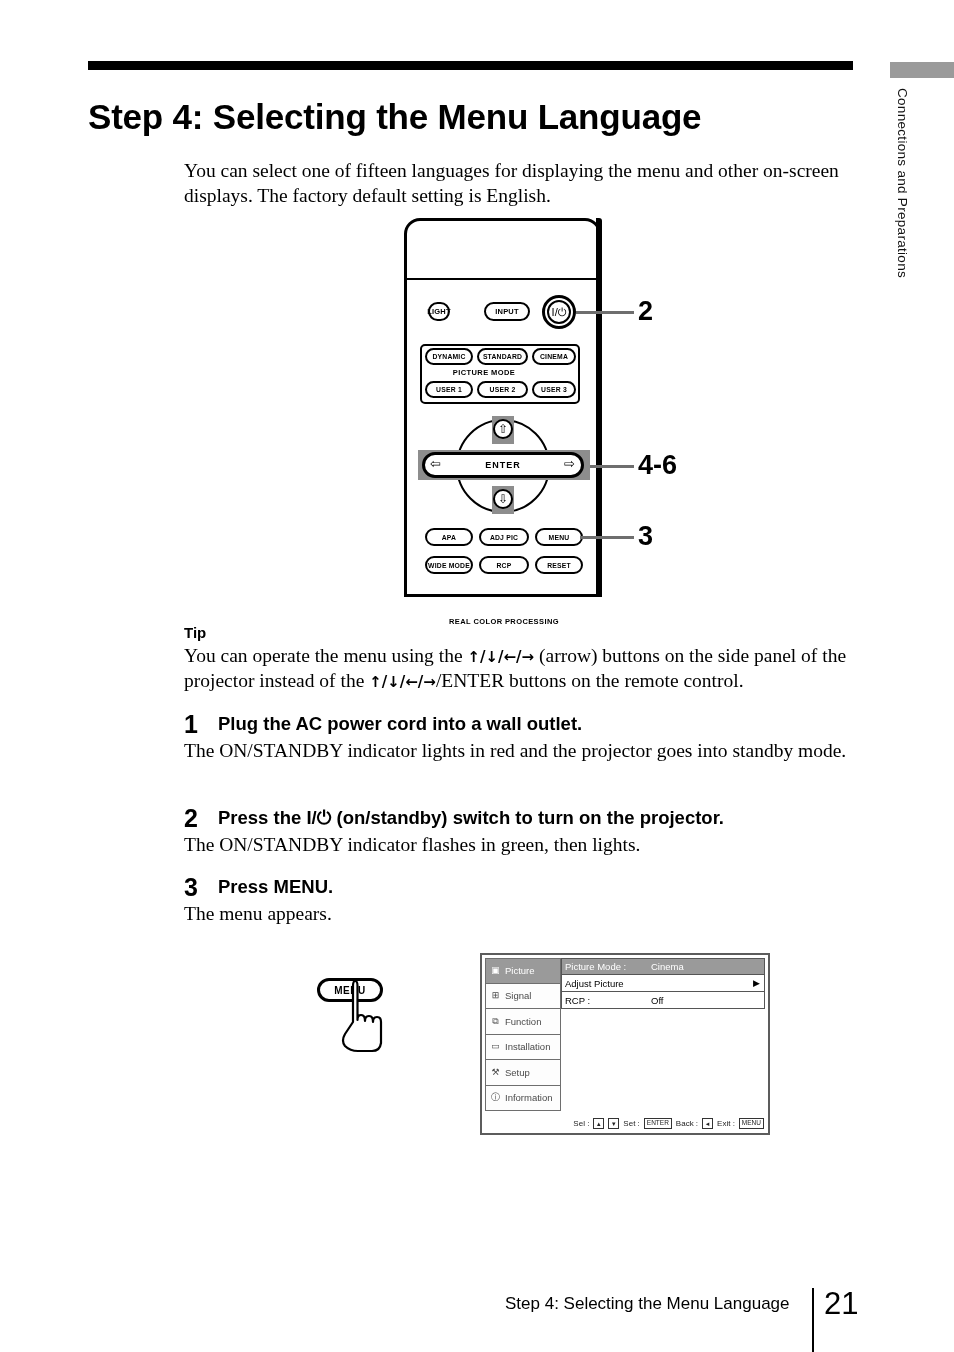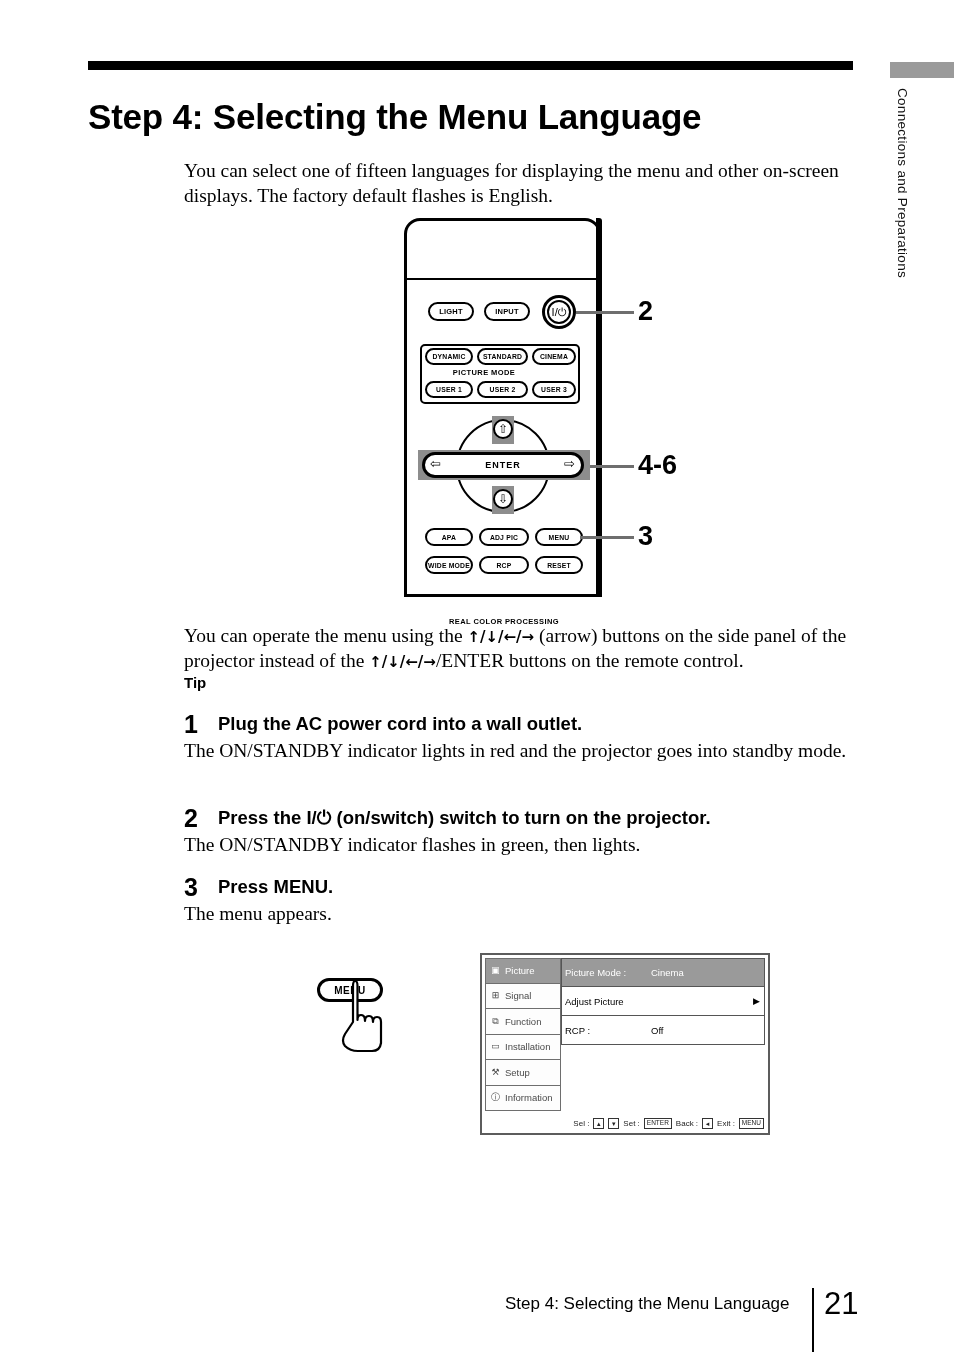--- a/index.html
+++ b/index.html
@@ -373,21 +373,21 @@
   }
   #osd-content {
     position: absolute;
     left: 79px;
     top: 3px;
     right: 3px;
     height: 155px;
   }
   .osd-row {
     box-sizing: border-box;
-    height: 29px;
+    height: 17px;
     border: 1px solid #555;
     display: flex;
     align-items: center;
     font-size: 9.5px;
     padding: 0 3px;
     position: relative;
   }
   .osd-row.hl { background: #9a9a9a; color: #fff; border-color: #555; }
   .osd-row .lbl { width: 86px; }
   .osd-row .val { }
@@ -457,29 +457,29 @@
 <body>
 
 <div id="side-tab">
   <div class="tab-block"></div>
   <div class="tab-text">Connections and Preparations</div>
 </div>
 
 <div id="heading-rule"></div>
 <h1 id="page-title">Step 4: Selecting the Menu Language</h1>
 
-<p id="intro">You can select one of fifteen languages for displaying the menu and other on-screen displays. The factory default flashes is English.</p>
+<p id="intro">You can select one of fifteen languages for displaying the menu and other on-screen displays. The factory default setting is English.</p>
 
 <div id="remote-figure">
 
   <div class="remote-body"></div>
   <div class="remote-edge"></div>
   <div class="remote-divider"></div>
 
-  <div class="btn" style="left:24px; top:84px; width:46px; height:19px;">LIGHT</div>
+  <div class="btn" style="left:24px; top:84px; width:22px; height:19px;">LIGHT</div>
   <div class="btn" style="left:80px; top:84px; width:46px; height:19px;">INPUT</div>
 
   <div class="power-btn" style="left:138px; top:77px;">
     <div class="inner-ring">I/⏻</div>
   </div>
 
   <div class="mode-box" style="left:16px; top:126px; width:160px; height:60px;"></div>
   <div class="btn small" style="left:21px; top:130px; width:48px; height:17px;">DYNAMIC</div>
   <div class="btn small" style="left:73px; top:130px; width:51px; height:17px;">STANDARD</div>
   <div class="btn small" style="left:128px; top:130px; width:44px; height:17px;">CINEMA</div>
@@ -519,36 +519,36 @@
   <div class="callout-num" style="left:234px; top:78px;">2</div>
 
   <div class="callout-line" style="left:186px; top:247px; width:44px;"></div>
   <div class="callout-num" style="left:234px; top:232px;">4-6</div>
 
   <div class="callout-line" style="left:176px; top:318px; width:54px;"></div>
   <div class="callout-num" style="left:234px; top:303px;">3</div>
 </div>
 
 <div id="tip-block">
+  <div id="tip-title">Tip</div>
   <div id="tip-body">
     <span>You can operate the menu using the </span><span class="arw">↑/↓/←/→</span><span> (arrow) buttons on the side panel of</span>
     <span>the projector instead of the </span><span class="arw">↑/↓/←/→</span><span>/ENTER buttons on the remote control.</span>
   </div>
-  <div id="tip-title">Tip</div>
 </div>
 
 <div class="step" style="top:712px;">
   <div class="step-num">1</div>
   <div class="step-head">Plug the AC power cord into a wall outlet.</div>
   <div class="step-body">The ON/STANDBY indicator lights in red and the projector goes into standby mode.</div>
 </div>
 
 <div class="step" style="top:806px;">
   <div class="step-num">2</div>
-  <div class="step-head"><span>Press the I/</span><span>⏻</span><span> (on/switch) switch to turn on the projector.</span></div>
+  <div class="step-head"><span>Press the I/</span><span>⏻</span><span> (on/standby) switch to turn on the projector.</span></div>
   <div class="step-body">The ON/STANDBY indicator flashes in green, then lights.</div>
 </div>
 
 <div class="step" style="top:875px;">
   <div class="step-num">3</div>
   <div class="step-head">Press MENU.</div>
   <div class="step-body">The menu appears.</div>
 </div>
 
 <div id="menu-press">

